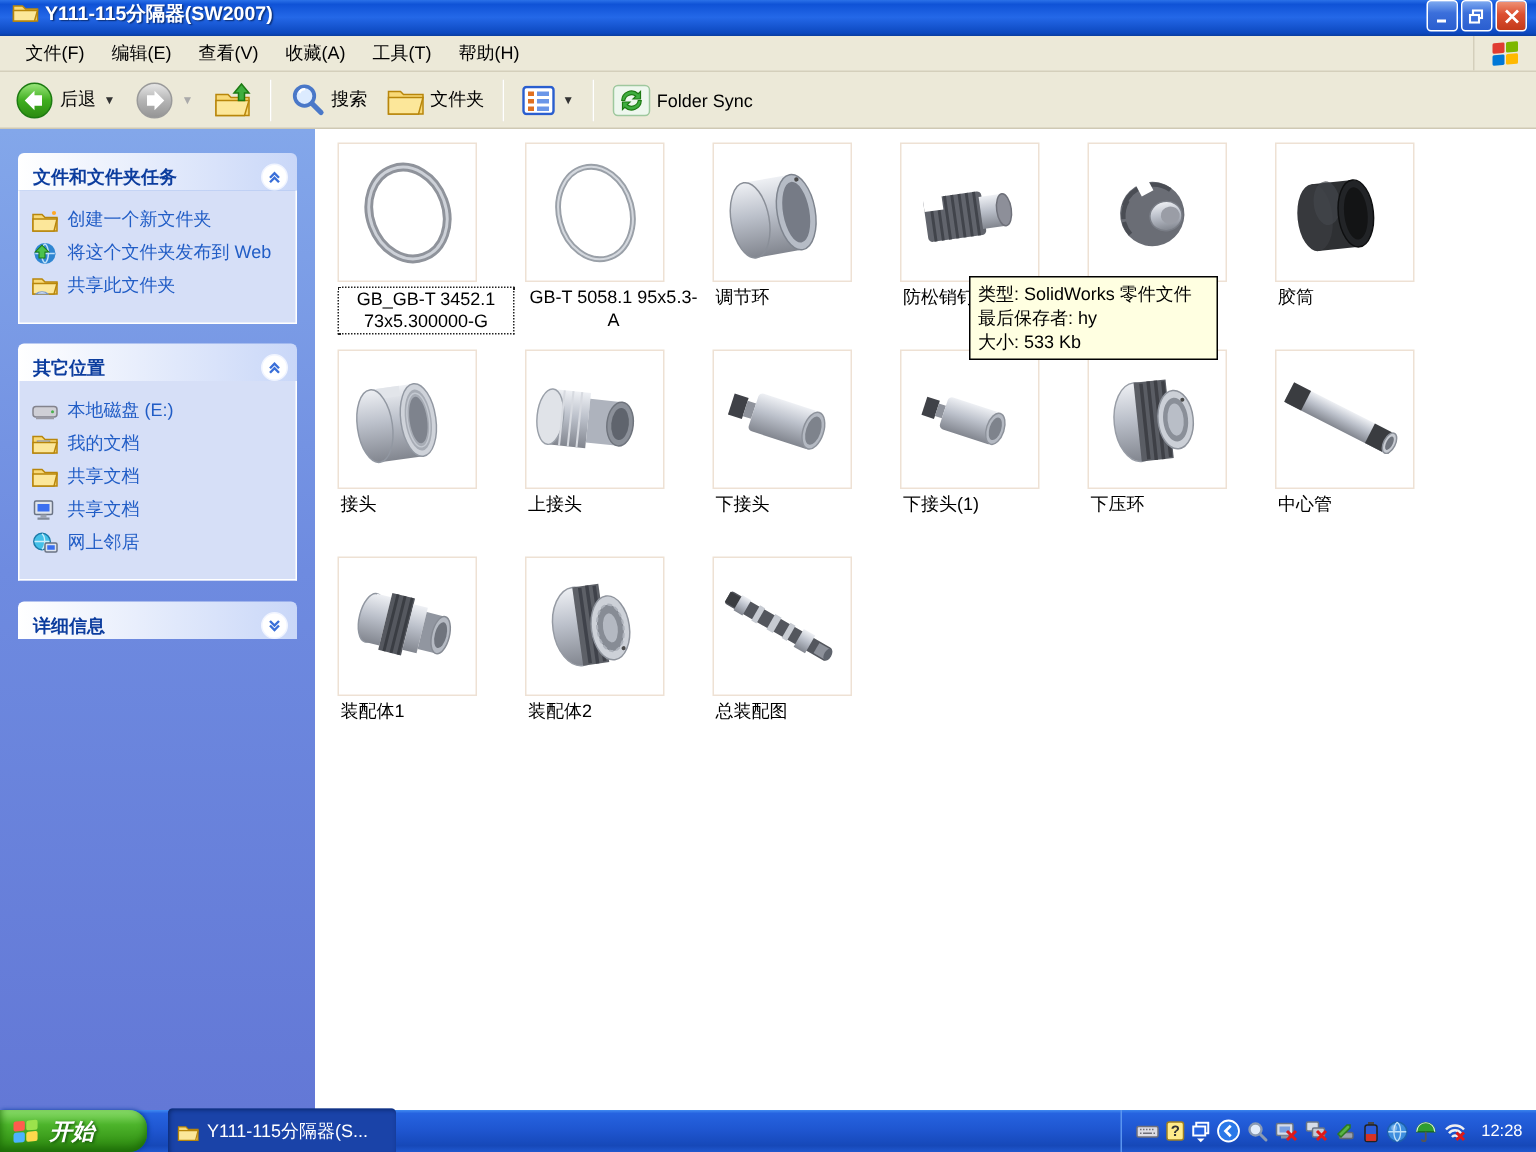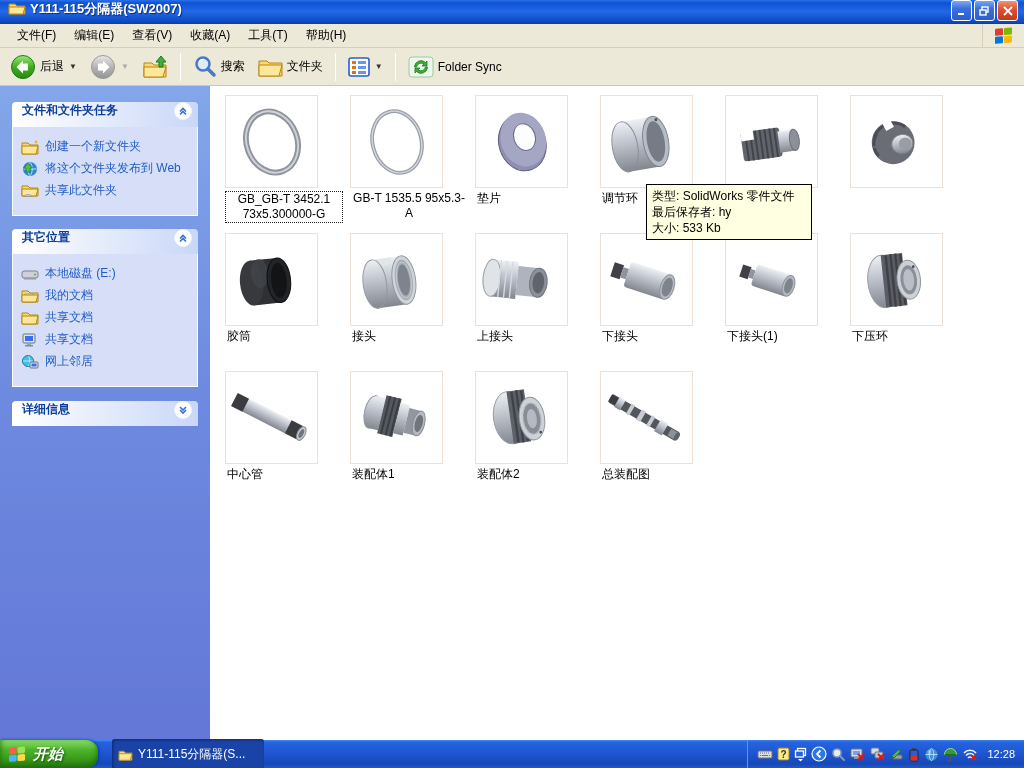--- a/index.html
+++ b/index.html
@@ -36,21 +36,21 @@
   .caret.dis { color:#aaa; }
   .vsep { width:1px; height:28px; background:#d2ccb8; border-right:1px solid #fff; margin:0 3px; }
 
   
   .content { position:absolute; left:0; top:86px; width:1024px; height:655px; background:#fff; }
   .sidebar { position:absolute; left:0; top:0; width:210px; height:655px;
     background:linear-gradient(180deg,#83a7ea 0%,#6e8be0 45%,#6378d6 100%); overflow:hidden; }
   .panel { margin:0 12px; }
   .panel.p1 { margin-top:16px; } .panel.p2 { margin-top:13px; } .panel.p3 { margin-top:14px; }
   .phead { height:25px; background:linear-gradient(90deg,#ffffff 0%,#c9d7f8 100%);
-    border-radius:4px 4px 0 0; display:flex; align-items:flex-start; justify-content:space-between;
+    border-radius:4px 4px 0 0; display:flex; align-items:flex-end; justify-content:space-between;
     padding:0 6px 0 10px; cursor:default;gap:35px; }
   .phead .ptitle { color:#0c3d9e; font-weight:bold; font-size:12px; }
   .chev { width:18px; height:18px; border-radius:50%; background:#fff; border:1px solid #f0f4ff;
     display:flex; align-items:center; justify-content:center; }
   .pbody { background:#d6dff7; border:1px solid #fff; border-top:none; padding:9px 6px 10px 8px; }
   .task { display:flex; align-items:flex-start; gap:6px; margin:3px 0 6px 0; cursor:pointer; }
   .task .ticn { flex:0 0 18px; height:16px; }
   .task .tlbl { color:#215dc6; font-size:12px; line-height:14px; max-width:140px; }
 
   
@@ -343,35 +343,23 @@
 
       <div class="fitem">
         <div class="thumb">
           <svg viewBox="0 0 90 80">
               <g transform="rotate(-15 45 40)">
                 <ellipse cx="45" cy="40" rx="25" ry="32" fill="none" stroke="#9aa0a8" stroke-width="4"></ellipse>
                 <ellipse cx="45" cy="40" rx="25" ry="32" fill="none" stroke="#d4d8de" stroke-width="1.4"></ellipse>
               </g>
             </svg>
         </div>
-        <div class="flabel">GB-T 1535.5 95x5.3-A</div>
-      </div>
-
-      <div class="fitem">
-        <div class="thumb">
-          <svg viewBox="0 0 90 80">
-              <g transform="rotate(-18 45 40)">
-                <ellipse cx="45" cy="41" rx="24" ry="29" fill="#8f8fb0" stroke="#5e5e7c"></ellipse>
-                <ellipse cx="47" cy="38" rx="23" ry="28" fill="#a5a5c4"></ellipse>
-                <ellipse cx="49" cy="36" rx="11" ry="14" fill="#fdfdfe" stroke="#6a6a88"></ellipse>
-              </g>
-            </svg>
-        </div>
-        <div class="flabel">垫片</div>
-      </div>
+        <div class="flabel">GB-T 5058.1 95x5.3-A</div>
+      </div>
+
 
       <div class="fitem">
         <div class="thumb">
           <svg viewBox="0 0 90 80">
               <g transform="rotate(-10 45 40)">
                 <rect x="22" y="15" width="32" height="52" fill="url(#gSilver)"></rect>
                 <ellipse cx="22" cy="41" rx="13" ry="26" fill="url(#gSilver)" stroke="#8a8f98"></ellipse>
                 <ellipse cx="54" cy="41" rx="13" ry="26" fill="#b6bcc6" stroke="#7e848e"></ellipse>
                 <ellipse cx="54" cy="41" rx="9" ry="21" fill="#767b86"></ellipse>
                 <circle cx="58" cy="19" r="1.5" fill="#4a4a4a"></circle>

